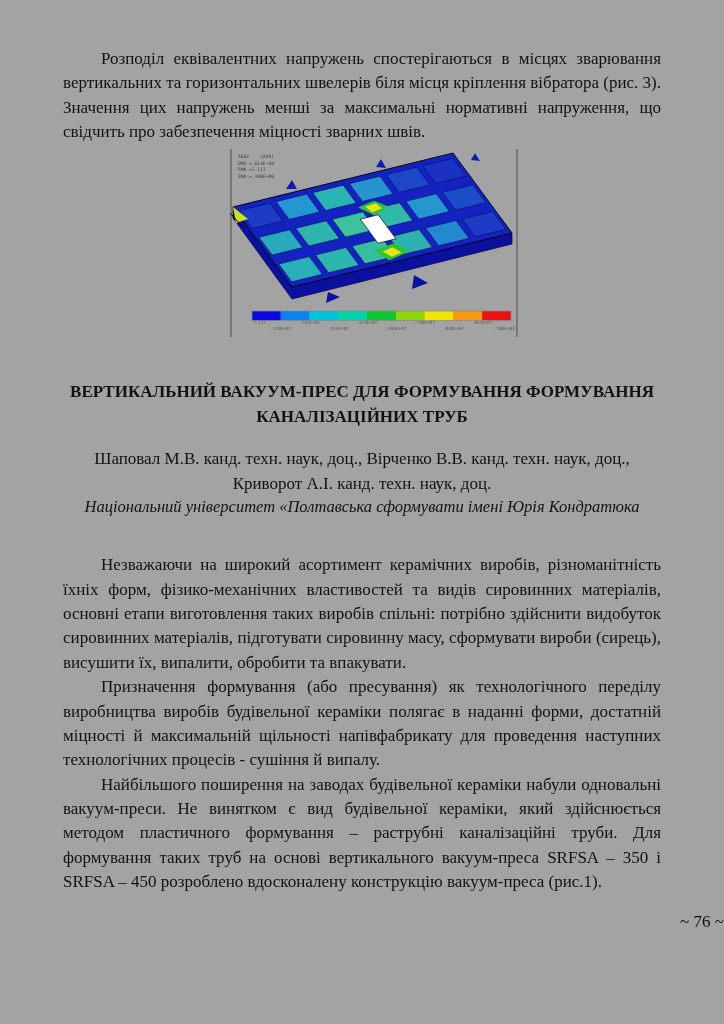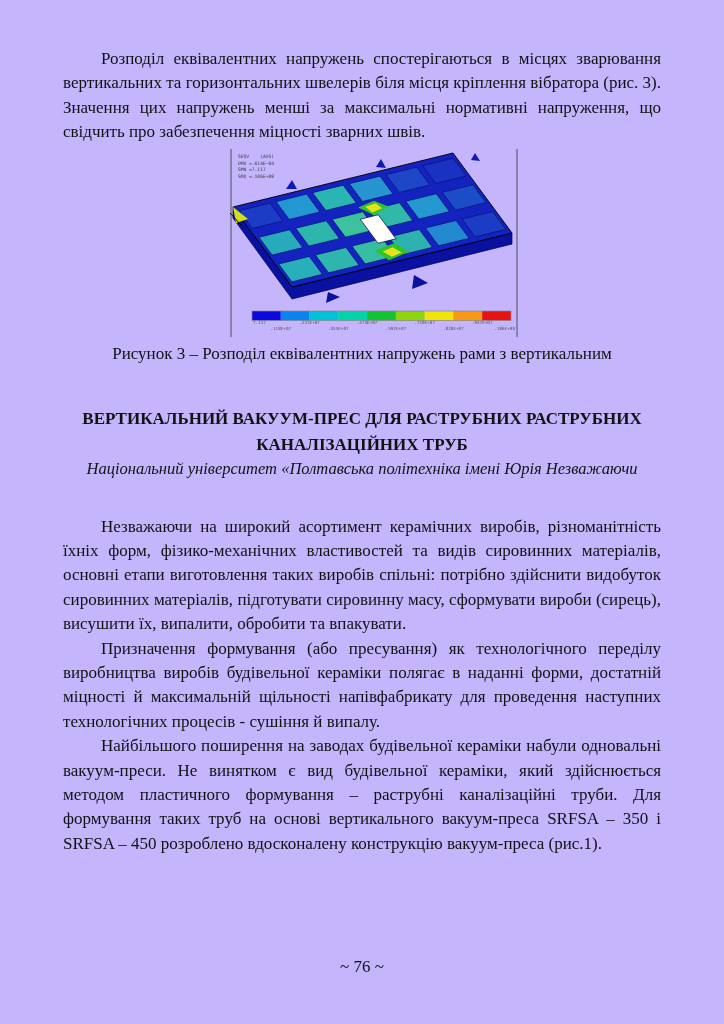--- a/index.html
+++ b/index.html
@@ -1,28 +1,28 @@
 <!DOCTYPE html>
 <html><head>
 <meta charset="utf-8">
 <style>
   html,body{margin:0;padding:0;background:#ffffff;}
   .page{position:relative;width:724px;height:1024px;box-sizing:border-box;
-        padding:47px 63px 0 63px;background:#c4b5fd;overflow:hidden;
+        padding:47px 63px 0 63px;background:#a3a3a3;overflow:hidden;
         font-family:"Liberation Serif", serif;color:#121212;}
   .body-text{font-size:17px;line-height:1.435;text-align:justify;text-indent:38px;margin:0;}
   .figure-wrap{position:relative;width:292px;margin:2px 0 0 165px;}
   .figure-wrap svg{display:block;}
   .figure-wrap svg text{white-space:pre;}
   .caption{font-size:17px;line-height:1.44;text-align:center;margin-top:3px;}
   .title{font-size:17px;font-weight:bold;text-align:center;line-height:1.52;margin:40px 0 0 0;}
   .authors{font-size:17px;line-height:1.44;text-align:center;margin-top:17px;}
   .affiliation{font-size:16.5px;font-style:italic;text-align:center;margin-top:1px;}
   .p-first{margin-top:36px;}
-  .pageno{position:absolute;top:957px;left:0;width:100%;text-align:center;font-size:17px;}
+  .pageno{position:absolute;top:912px;left:0;width:100%;text-align:right;font-size:17px;}
   .mono{font-family:"DejaVu Sans Mono", monospace;}
 </style>
 </head>
 <body>
 
 <div class="page">
 
   <p class="body-text">Розподіл еквівалентних напружень спостерігаються в місцях зварювання вертикальних та горизонтальних швелерів біля місця кріплення вібратора (рис. 3). Значення цих напружень менші за максимальні нормативні напруження, що свідчить про забезпечення міцності зварних швів.</p>
 
   <div class="figure-wrap">
@@ -102,27 +102,27 @@
           <text x="196.7" y="176.5" text-anchor="middle">.710E+07</text>
           <text x="225.4" y="183" text-anchor="middle">.828E+07</text>
           <text x="254.2" y="176.5" text-anchor="middle">.947E+07</text>
           <text x="287" y="183" text-anchor="end">.106E+08</text>
         </g>
       </g>
     </svg>
   </div>
 
   <div class="caption">
-    <div>Рисунок 3 – Розподіл еквівалентних напружень рами з вертикальним</div>
   </div>
 
-  <h1 class="title">ВЕРТИКАЛЬНИЙ ВАКУУМ-ПРЕС ДЛЯ РАСТРУБНИХ РАСТРУБНИХ КАНАЛІЗАЦІЙНИХ ТРУБ</h1>
+  <h1 class="title">ВЕРТИКАЛЬНИЙ ВАКУУМ-ПРЕС ДЛЯ ФОРМУВАННЯ ФОРМУВАННЯ КАНАЛІЗАЦІЙНИХ ТРУБ</h1>
 
+  <div class="authors">Шаповал М.В. канд. техн. наук, доц., Вірченко В.В. канд. техн. наук, доц., Криворот А.І. канд. техн. наук, доц.</div>
 
-  <div class="affiliation">Національний університет «Полтавська політехніка імені Юрія Незважаючи</div>
+  <div class="affiliation">Національний університет «Полтавська сформувати імені Юрія Кондратюка</div>
 
   <p class="body-text p-first">Незважаючи на широкий асортимент керамічних виробів, різноманітність їхніх форм, фізико-механічних властивостей та видів сировинних матеріалів, основні етапи виготовлення таких виробів спільні: потрібно здійснити видобуток сировинних матеріалів, підготувати сировинну масу, сформувати вироби (сирець), висушити їх, випалити, обробити та впакувати.</p>
   <p class="body-text">Призначення формування (або пресування) як технологічного переділу виробництва виробів будівельної кераміки полягає в наданні форми, достатній міцності й максимальній щільності напівфабрикату для проведення наступних технологічних процесів - сушіння й випалу.</p>
   <p class="body-text">Найбільшого поширення на заводах будівельної кераміки набули одновальні вакуум-преси. Не винятком є вид будівельної кераміки, який здійснюється методом пластичного формування – раструбні каналізаційні труби. Для формування таких труб на основі вертикального вакуум-преса SRFSA – 350 і SRFSA – 450 розроблено вдосконалену конструкцію вакуум-преса (рис.1).</p>
 
   <div class="pageno">~ 76 ~</div>
 
 </div>
 
 </body></html>

